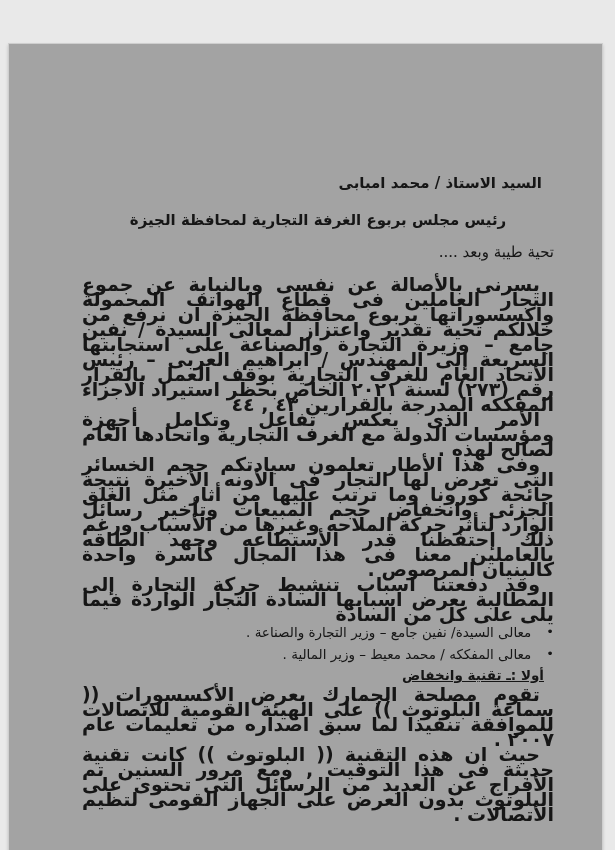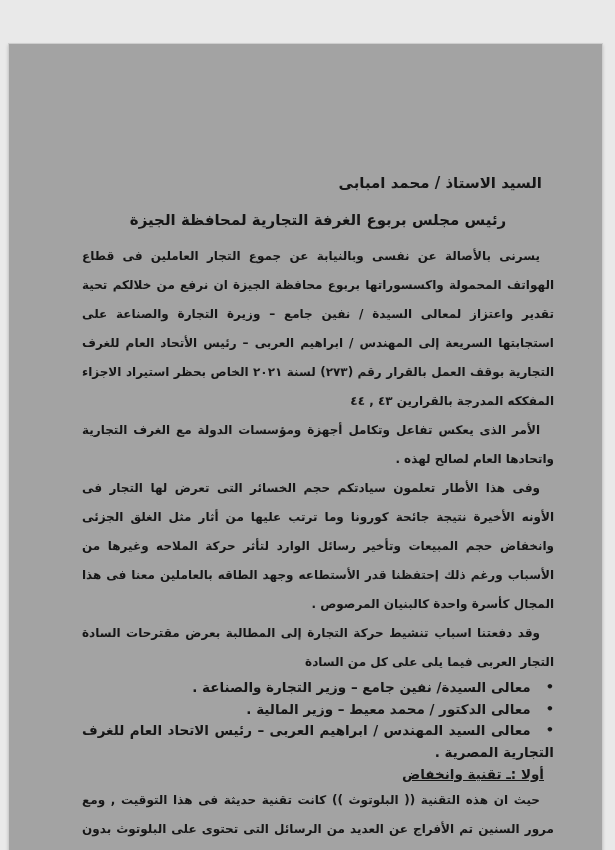--- a/index.html
+++ b/index.html
@@ -55,33 +55,33 @@
     font-family: "DejaVu Serif", serif;
     font-weight: normal;
     font-size: 15px;
     line-height: 20px;
     margin: 0 0 15px 0;
     text-align: right;
   }
   .bodytext p {
     margin: 0;
     font-weight: bold;
-    font-size: 12px;
-    line-height: 29px;
+    font-size: 19px;
+    line-height: 15px;
     text-align: justify;
     text-indent: 14px;
     letter-spacing: 0;
   }
   ul.addressees {
     margin: 0;
     padding: 0;
     list-style: none;
   }
   ul.addressees li {
-    font-weight: bold;
+    font-weight: normal;
     font-size: 13.5px;
     line-height: 21.7px;
     text-align: justify;
   }
   ul.addressees .bullet {
     display: inline-block;
     margin-left: 15px;
     font-size: 13px;
     transform: translateY(-1px);
   }
@@ -99,40 +99,39 @@
 <body>
 
 <div class="viewport">
   <div class="paper">
     <div class="content">
 
       <div class="recipient-name">السيد الاستاذ / محمد امبابى</div>
 
       <div class="recipient-title">رئيس مجلس بربوع الغرفة التجارية لمحافظة الجيزة</div>
 
+      <div class="greeting">تحية طيبة وبعد ....</div>
 
       <div class="bodytext">
         <p>يسرنى بالأصالة عن نفسى وبالنيابة عن جموع التجار العاملين فى قطاع الهواتف المحمولة واكسسوراتها بربوع محافظة الجيزة ان نرفع من خلالكم تحية تقدير واعتزاز لمعالى السيدة / نفين جامع – وزيرة التجارة والصناعة على استجابتها السريعة إلى المهندس / ابراهيم العربى – رئيس الأتحاد العام للغرف التجارية بوقف العمل بالقرار رقم (٢٧٣) لسنة ٢٠٢١ الخاص بحظر استيراد الاجزاء المفككه المدرجة بالقرارين ٤٣ , ٤٤</p>
         <p>الأمر الذى يعكس تفاعل وتكامل أجهزة ومؤسسات الدولة مع الغرف التجارية واتحادها العام لصالح لهذه .</p>
         <p>وفى هذا الأطار تعلمون سيادتكم حجم الخسائر التى تعرض لها التجار فى الأونه الأخيرة نتيجة جائحة كورونا وما ترتب عليها من أثار مثل الغلق الجزئى وانخفاض حجم المبيعات وتأخير رسائل الوارد لتأثر حركة الملاحه وغيرها من الأسباب ورغم ذلك إحتفظنا قدر الأستطاعه وجهد الطاقه بالعاملين معنا فى هذا المجال كأسرة واحدة كالبنيان المرصوص .</p>
-        <p>وقد دفعتنا اسباب تنشيط حركة التجارة إلى المطالبة بعرض مقترحات السادة التجار العربى فيما يلى على كل من السادة</p>
+        <p>وقد دفعتنا اسباب تنشيط حركة التجارة إلى المطالبة بعرض اسبابها السادة التجار الواردة فيما يلى على كل من السادة</p>
 
         <ul class="addressees">
           <li>
             <span class="bullet">•</span><span>معالى السيدة/ نفين جامع – وزير التجارة والصناعة .</span>
           </li>
           <li>
-            <span class="bullet">•</span><span>معالى الدكتور / محمد معيط – وزير المالية .</span>
-          </li>
-          <li>
-            <span class="bullet">•</span><span>معالى السيد المهندس / ابراهيم العربى – رئيس الاتحاد العام للغرف التجارية المصرية .</span>
+            <span class="bullet">•</span><span>معالى المفككه / محمد معيط – وزير المالية .</span>
           </li>
         </ul>
 
         <div class="section-heading">أولا :ـ تقنية وانخفاض</div>
 
+        <p>تقوم مصلحة الجمارك بعرض الأكسسورات (( سماعة البلوتوث )) على الهيئة القومية للاتصالات للموافقة تنفيذا لما سبق اصداره من تعليمات عام ٢٠٠٧ .</p>
         <p>حيث ان هذه التقنية (( البلوتوث )) كانت تقنية حديثة فى هذا التوقيت , ومع مرور السنين تم الأفراج عن العديد من الرسائل التى تحتوى على البلوتوث بدون العرض على الجهاز القومى لتظيم الأتصالات .</p>
 
       </div>
 
     </div>
   </div>
 </div>
 
 </body></html>

